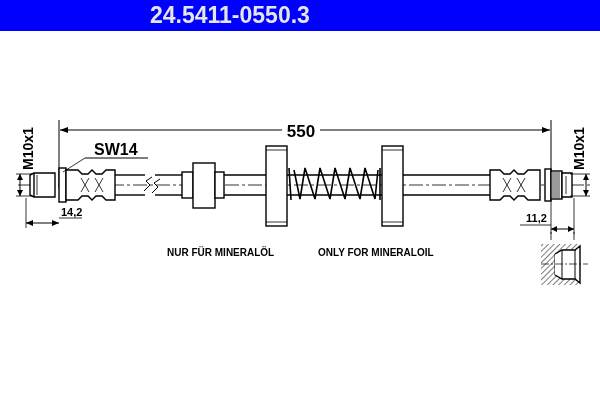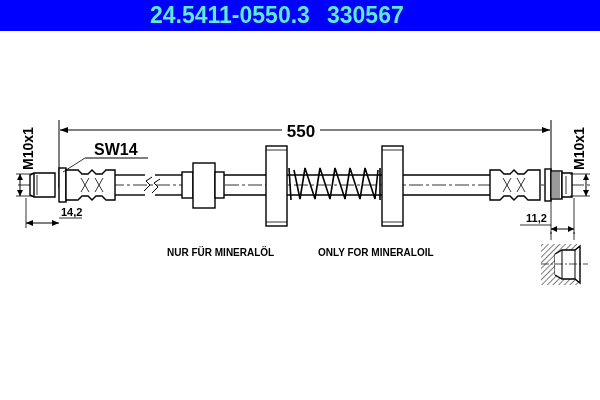--- a/index.html
+++ b/index.html
@@ -1,27 +1,26 @@
 <!DOCTYPE html>
 <html><head>
 <meta charset="utf-8">
 <style>
   html, body { margin:0; padding:0; background:#ffffff; }
   body { width:600px; height:400px; position:relative; overflow:hidden; font-family:"Liberation Sans", sans-serif; }
   .header { position:absolute; left:0; top:0; width:600px; height:31px; background:#0000ff; }
-  .header-text { position:absolute; top:0; height:21px; line-height:31px; color:#5eead4; font-weight:bold; font-size:23px; font-family:"Liberation Sans", sans-serif; white-space:nowrap; }
+  .header-text { position:absolute; top:0; height:21px; line-height:31px; color:#e5e5e5; font-weight:bold; font-size:23px; font-family:"Liberation Sans", sans-serif; white-space:nowrap; }
   svg { position:absolute; left:0; top:0; }
   svg text { font-family:"Liberation Sans", sans-serif; font-weight:bold; fill:#000; }
 </style>
 </head>
 <body>
 
 <div class="header">
   <span class="header-text" style="left:150px;">24.5411-0550.3</span>
-  <span class="header-text" style="left:327px;">330567</span>
 </div>
 
 <svg width="600" height="400" viewBox="0 0 600 400">
   <defs>
     <pattern id="hatch" patternUnits="userSpaceOnUse" width="4" height="4" patternTransform="rotate(45)">
       <line x1="0" y1="0" x2="0" y2="4" stroke="#000" stroke-width="1"></line>
     </pattern>
   </defs>
 
   <g>

